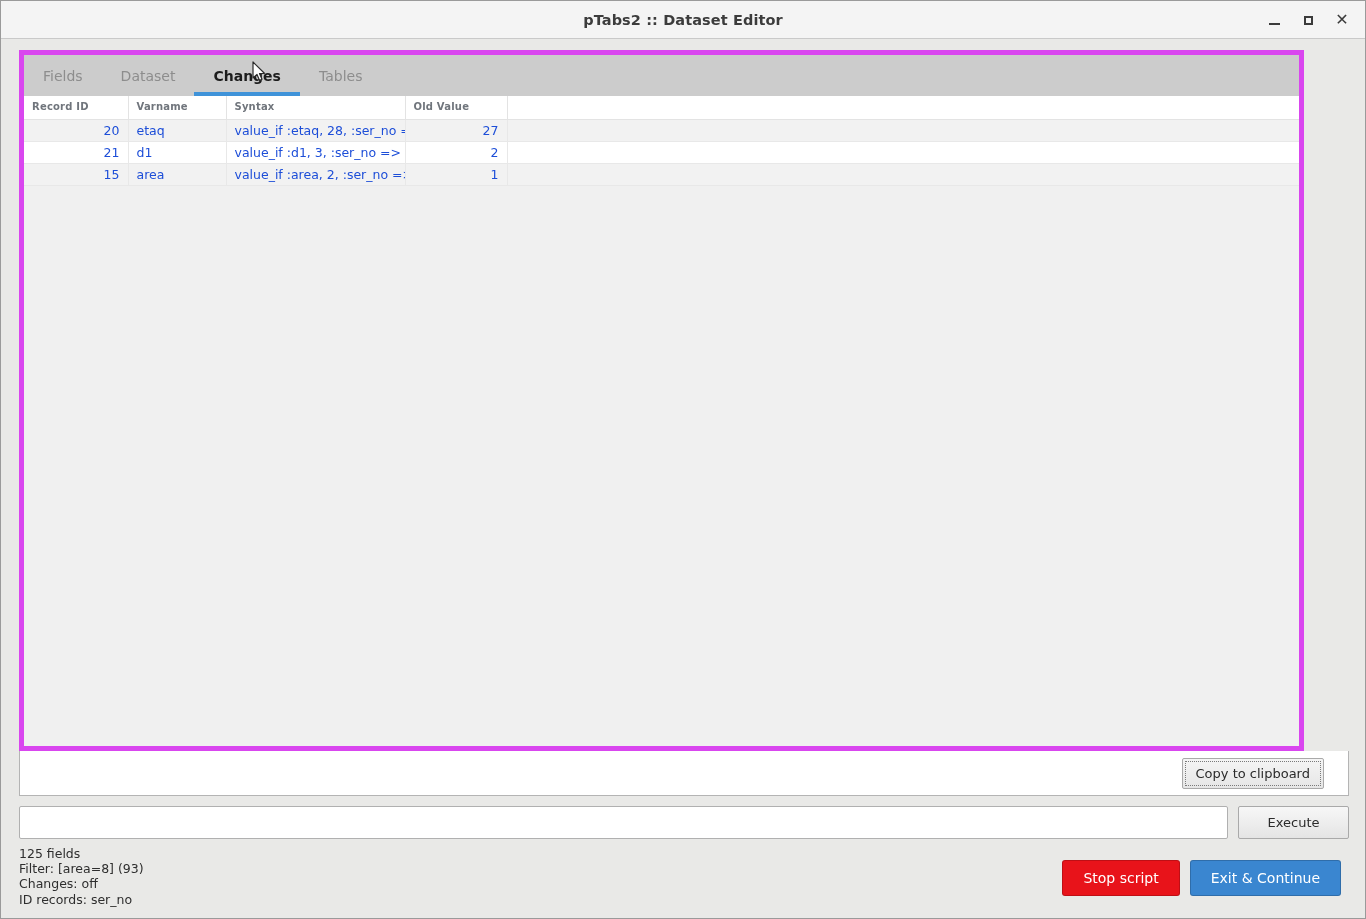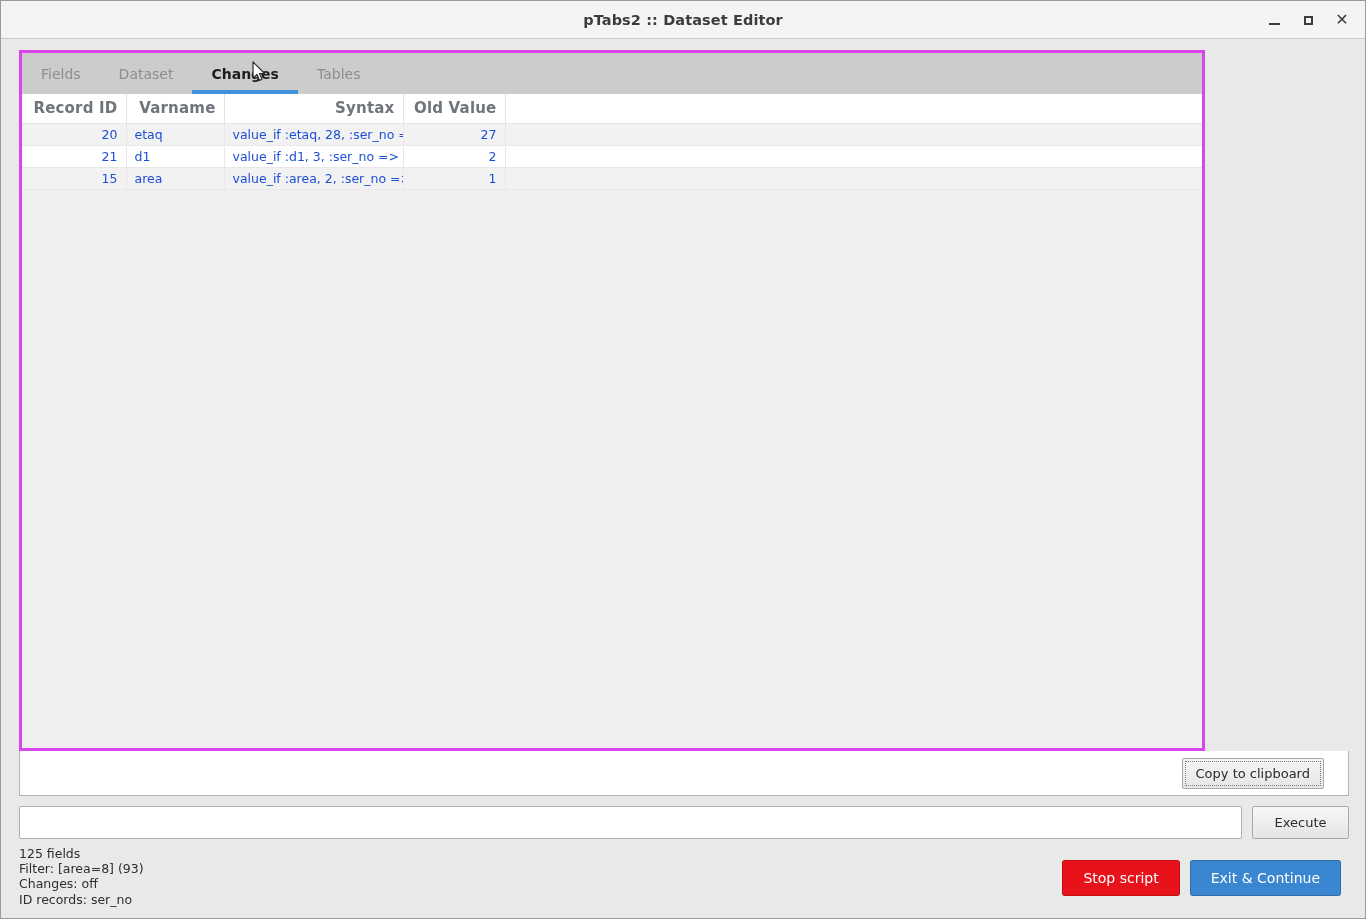--- a/index.html
+++ b/index.html
@@ -92,24 +92,24 @@
     position: relative;
     background: #e9e9e7;
     display: flex;
     flex-direction: column;
     padding: 11px 18px 0 18px;
     box-sizing: border-box;
   }
 
   
   .main-panel {
-    width: 1186px;
+    width: 1285px;
     height: 701px;
     background: #ffffff;
-    border: 3px solid #d946ef;
+    border: 5px solid #d946ef;
     box-sizing: border-box;
     display: flex;
     flex-direction: column;
     overflow: hidden;
   }
 
   
   .tabstrip {
     height: 41px;
     min-height: 41px;
@@ -151,23 +151,23 @@
   }
   .grid-table {
     border-collapse: collapse;
     width: 100%;
     table-layout: fixed;
     background: #ffffff;
   }
   .grid-table th {
     background: #ffffff;
     color: #70757c;
-    font-size: 15px;
+    font-size: 10px;
     font-weight: bold;
-    text-align: right;
+    text-align: left;
     padding: 5px 8px 6px 8px;
     height: 23px;
     border-right: 1px solid #e3e3e3;
     border-bottom: 1px solid #e3e3e3;
     box-sizing: border-box;
     white-space: nowrap;
     letter-spacing: 0.2px;
   }
   .grid-table th.blank { border-right: none; }
   .grid-table td {
@@ -240,21 +240,21 @@
     border: 1px solid #b0b0b0;
     border-radius: 2px;
     font-family: "DejaVu Sans", "Liberation Sans", sans-serif;
     font-size: 13px;
     color: #222;
     padding: 0 7px;
     box-sizing: border-box;
     outline: none;
   }
   .btn-execute {
-    width: 97px;
+    width: 111px;
     font-family: "DejaVu Sans", "Liberation Sans", sans-serif;
     font-size: 13px;
     color: #2b2b2b;
     background: linear-gradient(to bottom, #f7f7f7 0%, #e4e4e4 100%);
     border: 1px solid #a9a9a9;
     border-radius: 2px;
     cursor: default;
     box-sizing: border-box;
   }
 

